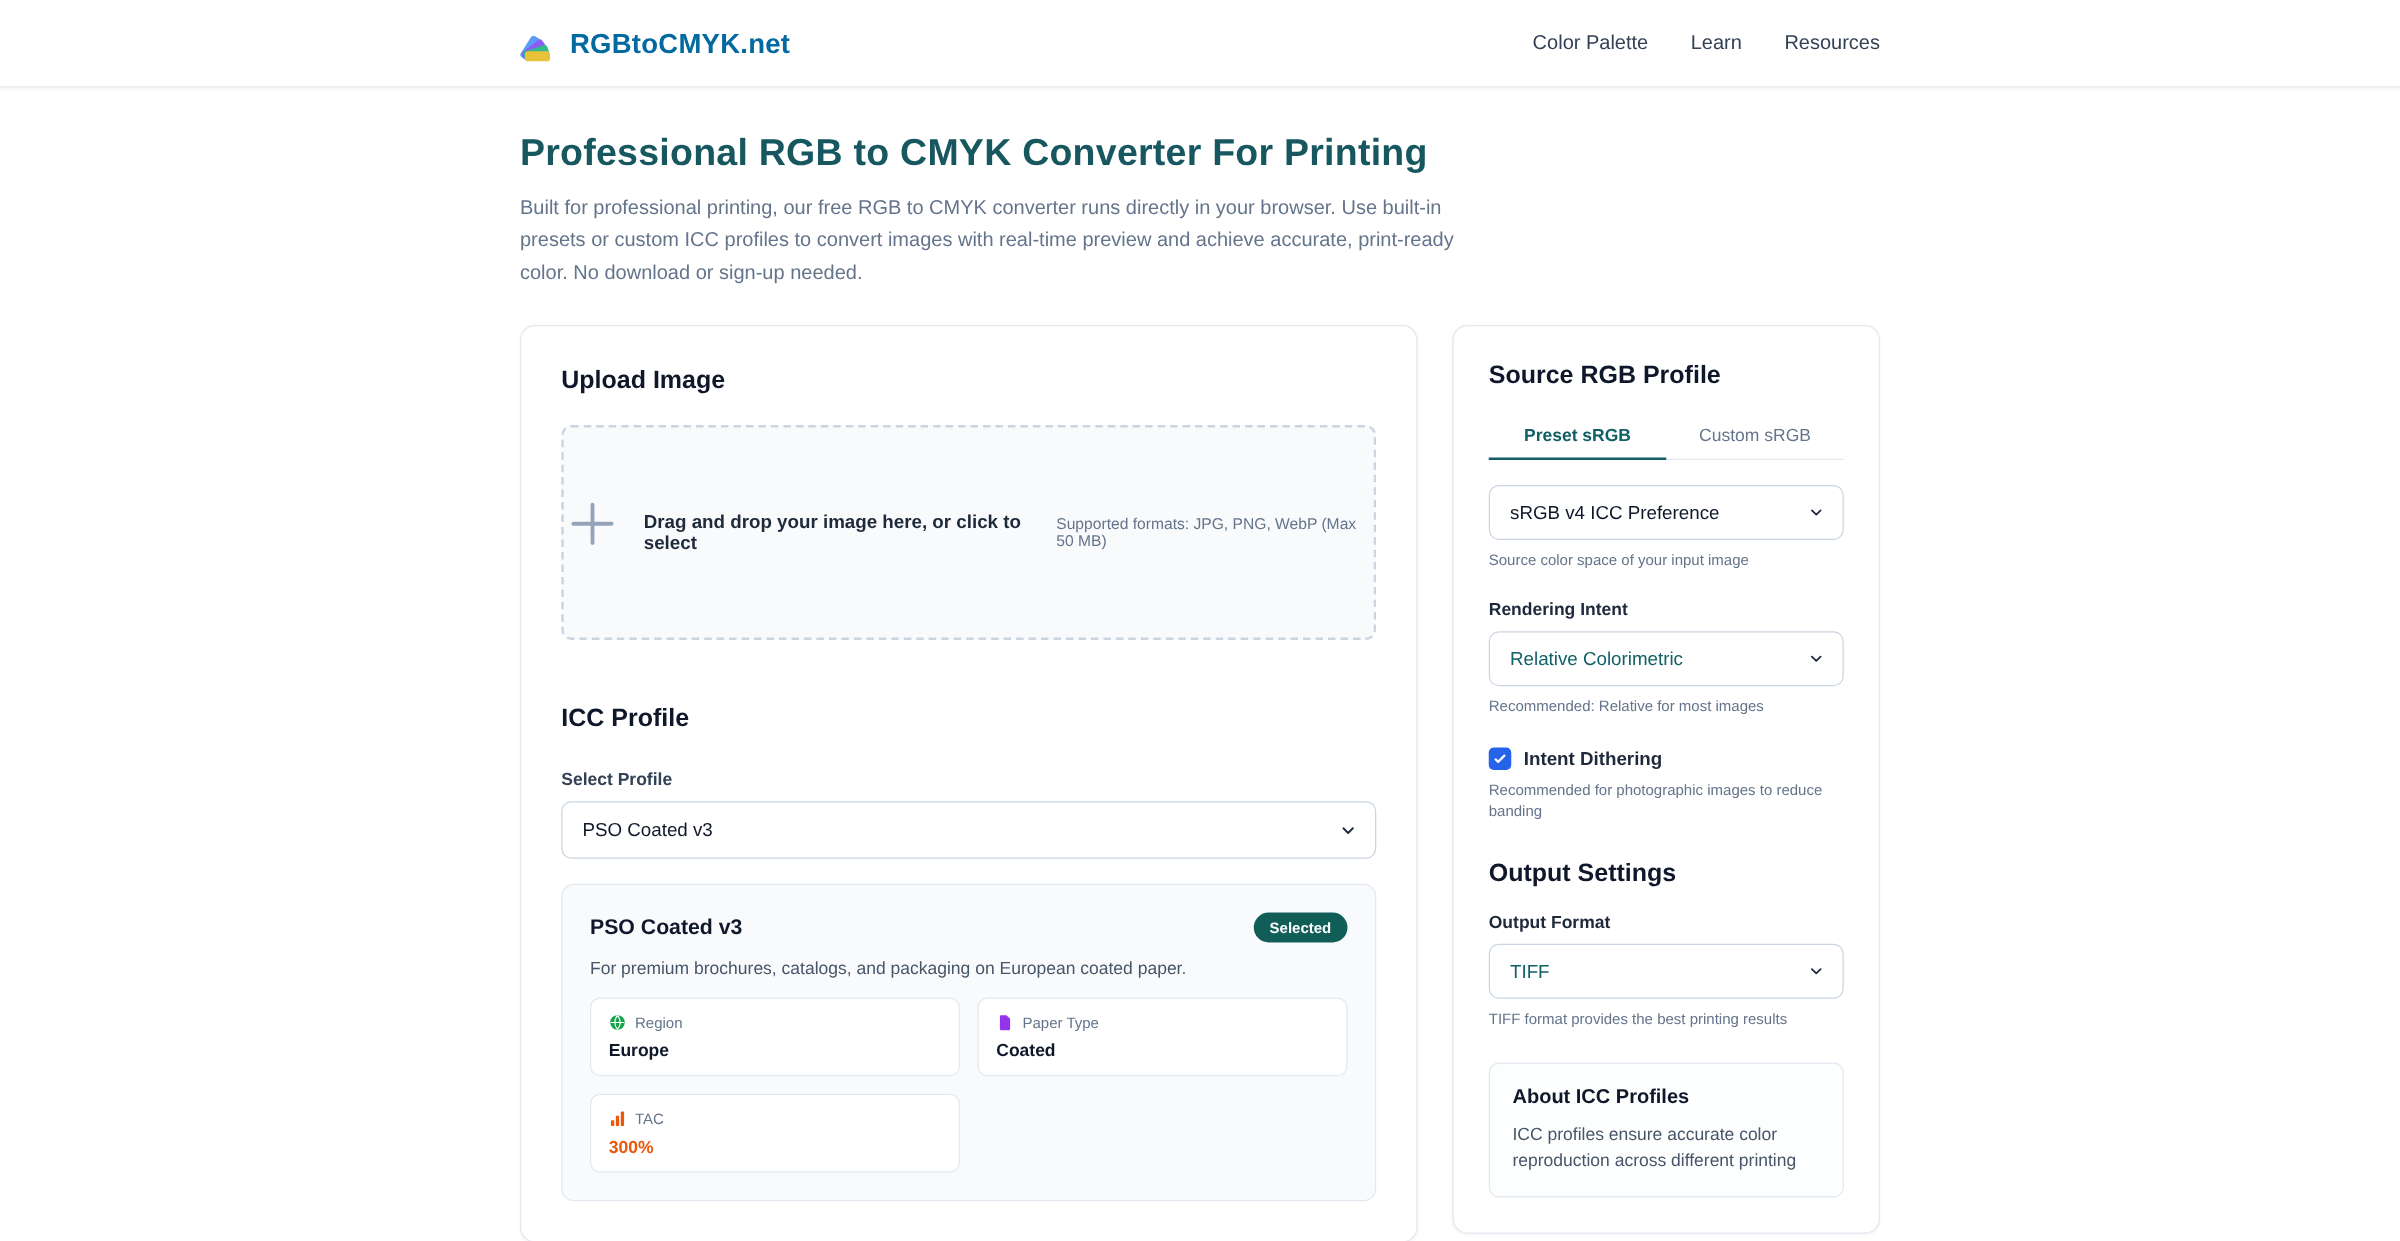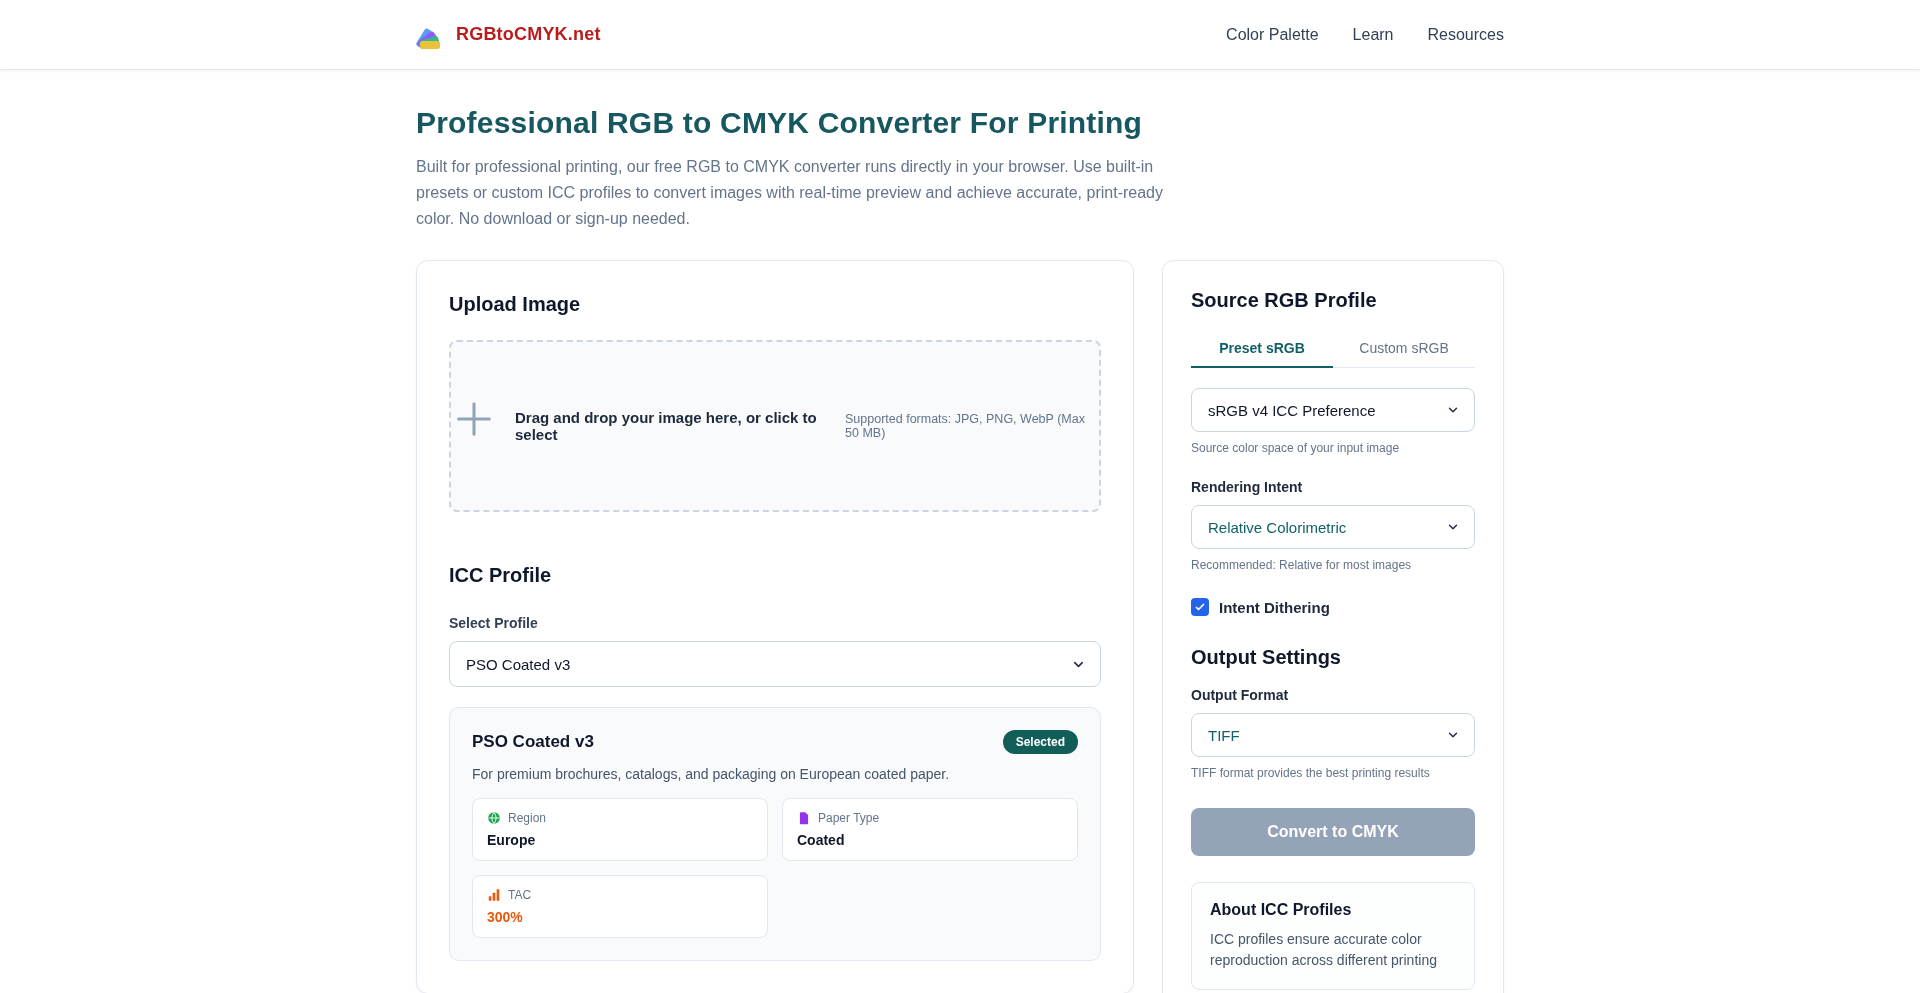--- a/index.html
+++ b/index.html
@@ -6,21 +6,21 @@
   html,body { width:1920px; height:993px; overflow:hidden; background:#ffffff;
               font-family:"Liberation Sans", sans-serif; color:#0f172a; }
 
   .container { width:1088px; margin:0 auto; }
 
   
   .header { height:70px; background:#fff; border-bottom:1px solid #e5e7eb;
             box-shadow:0 1px 3px rgba(15,23,42,.05); }
   .header .container { height:100%; display:flex; align-items:center; justify-content:space-between; }
   .brand { display:flex; align-items:center; gap:10px; cursor:pointer; }
-  .brand-text { font-size:18px; font-weight:800; color:#b91c1c; letter-spacing:.2px; }
+  .brand-text { font-size:22px; font-weight:800; color:#0369a1; letter-spacing:.2px; }
   .nav { display:flex; gap:34px; }
   .nav a { font-size:16px; color:#334155; text-decoration:none; }
 
   
   .hero { margin-top:36px; }
   .hero h1 { font-size:30px; font-weight:800; color:#17575f; letter-spacing:.2px; }
   .hero p { margin-top:14px; width:765px; font-size:16px; line-height:26px; color:#64748b; }
 
   
   .grid { display:flex; gap:28px; margin-top:28px; align-items:flex-start; }
@@ -233,35 +233,35 @@
       <div class="hint">Recommended: Relative for most images</div>
 
       <div class="check-row">
         <span class="checkbox">
           <svg width="12" height="12" viewBox="0 0 24 24" fill="none" stroke="#fff" stroke-width="3.4" stroke-linecap="round" stroke-linejoin="round">
               <path d="m5 13 4 4L19 7"></path>
             </svg>
         </span>
         <span class="check-label">Intent Dithering</span>
       </div>
+      <div class="hint">Recommended for photographic images to reduce banding</div>
 
       <h2 class="section h2-gap">Output Settings</h2>
 
       <label class="label-sm" style="margin-top:18px;">Output Format</label>
       <div class="select sm">
         <span class="val teal">TIFF</span>
         <span>
           <svg width="14" height="14" viewBox="0 0 24 24" fill="none" stroke="#1e293b" stroke-width="2.4" stroke-linecap="round" stroke-linejoin="round">
               <path d="m6 9 6 6 6-6"></path>
             </svg>
         </span>
       </div>
       <div class="hint">TIFF format provides the best printing results</div>
 
-      <button class="convert-btn" disabled="">Convert to CMYK</button>
 
       <div class="about-card">
         <div class="about-title">About ICC Profiles</div>
         <div class="about-text">ICC profiles ensure accurate color reproduction across different printing</div>
       </div>
     </div>
   </div>
 </div>
 
 </body></html>

